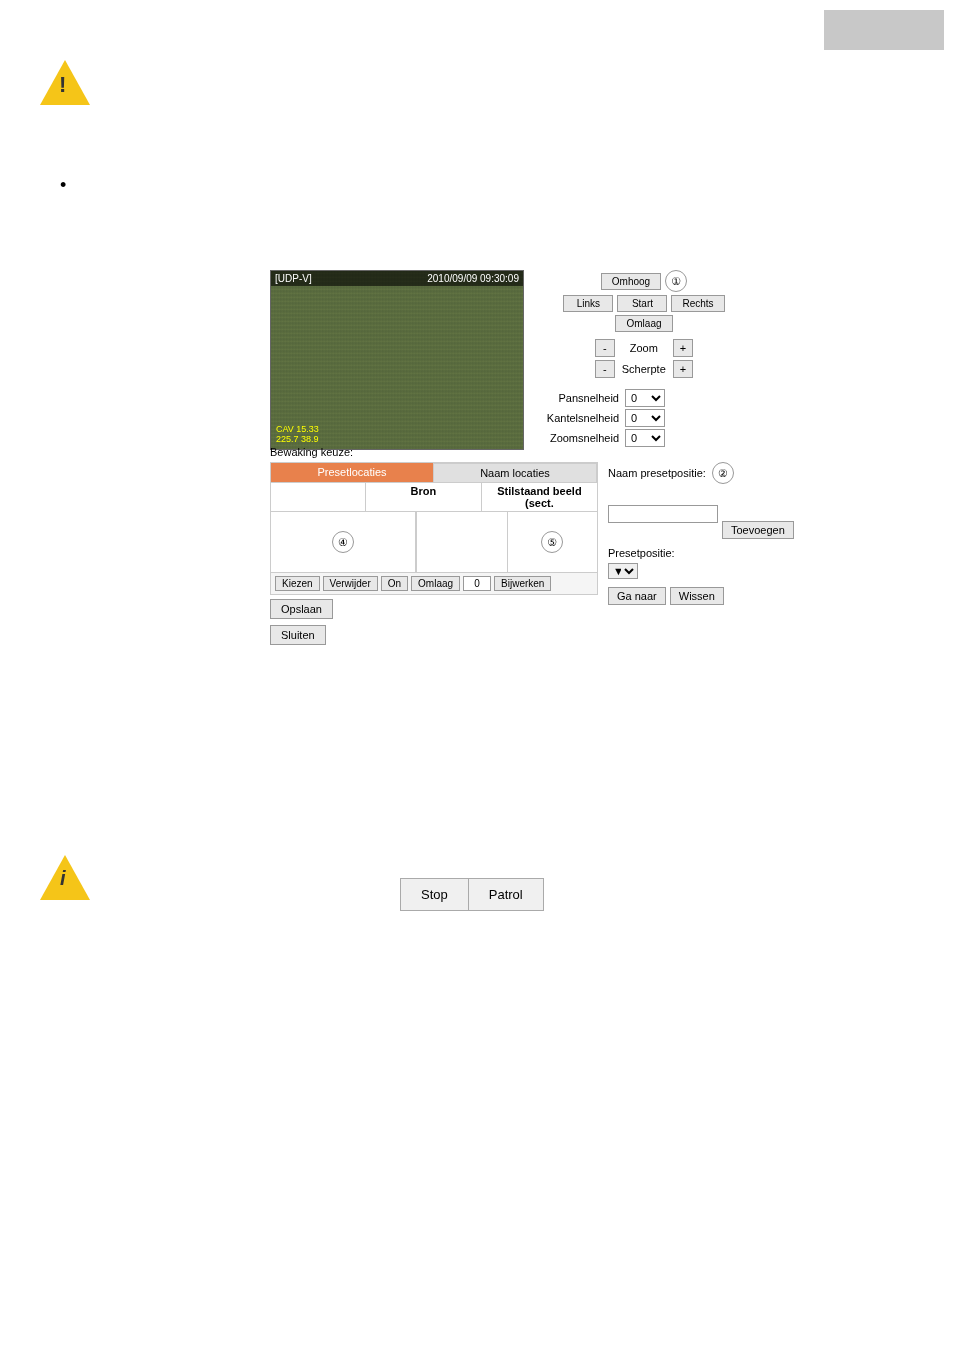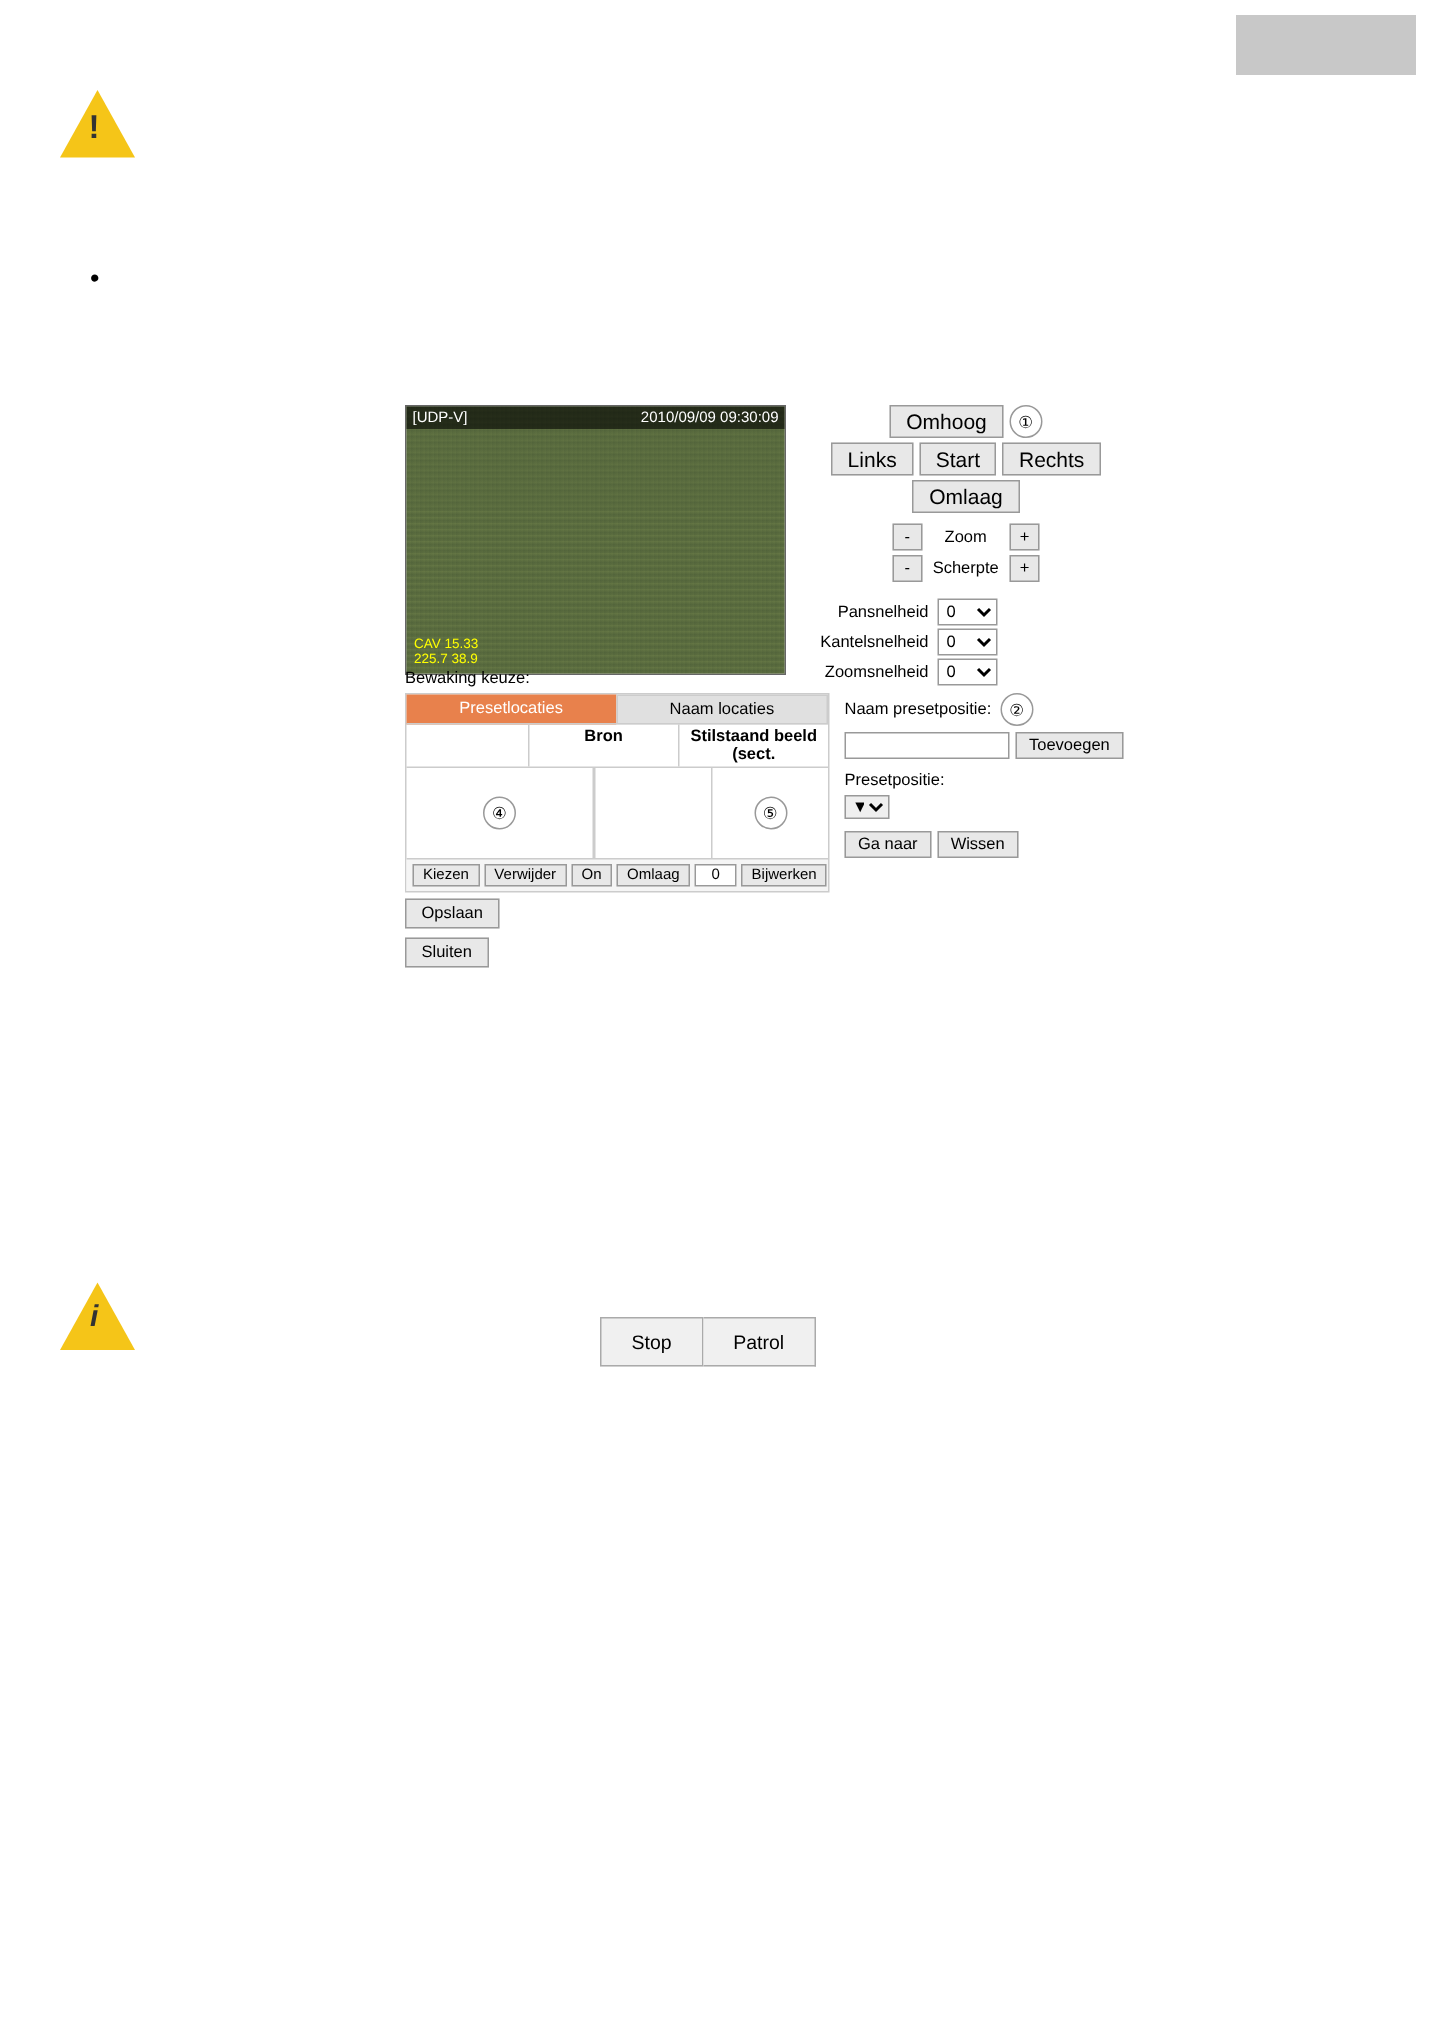--- a/index.html
+++ b/index.html
@@ -112,21 +112,21 @@
       display: flex;
       align-items: center;
       justify-content: center;
       gap: 4px;
     }
 
     .ptz-btn {
       background: #e8e8e8;
       border: 1px solid #999;
       padding: 2px 10px;
-      font-size: 14px;
+      font-size: 10px;
       cursor: pointer;
       min-width: 50px;
       text-align: center;
     }
 
     .ptz-btn-small {
       background: #e8e8e8;
       border: 1px solid #999;
       padding: 2px 6px;
       font-size: 11px;
@@ -188,21 +188,21 @@
     }
 
     .bewaking-table-container {
       display: flex;
       align-items: flex-start;
       gap: 10px;
     }
 
     .bewaking-table {
       border: 1px solid #ccc;
-      width: 283px;
+      width: 328px;
     }
 
     .bewaking-tabs {
       display: flex;
     }
 
     .bewaking-tab {
       flex: 1;
       padding: 3px 8px;
       text-align: center;
@@ -300,20 +300,21 @@
       font-size: 11px;
       width: 110px;
     }
 
     .preset-add-btn {
       background: #e8e8e8;
       border: 1px solid #999;
       padding: 2px 8px;
       font-size: 11px;
       cursor: pointer;
+      margin-top: 33px;
     }
 
     .preset-pos-label {
       font-size: 11px;
       margin-top: 4px;
     }
 
     .preset-pos-select {
       border: 1px solid #999;
       font-size: 11px;

